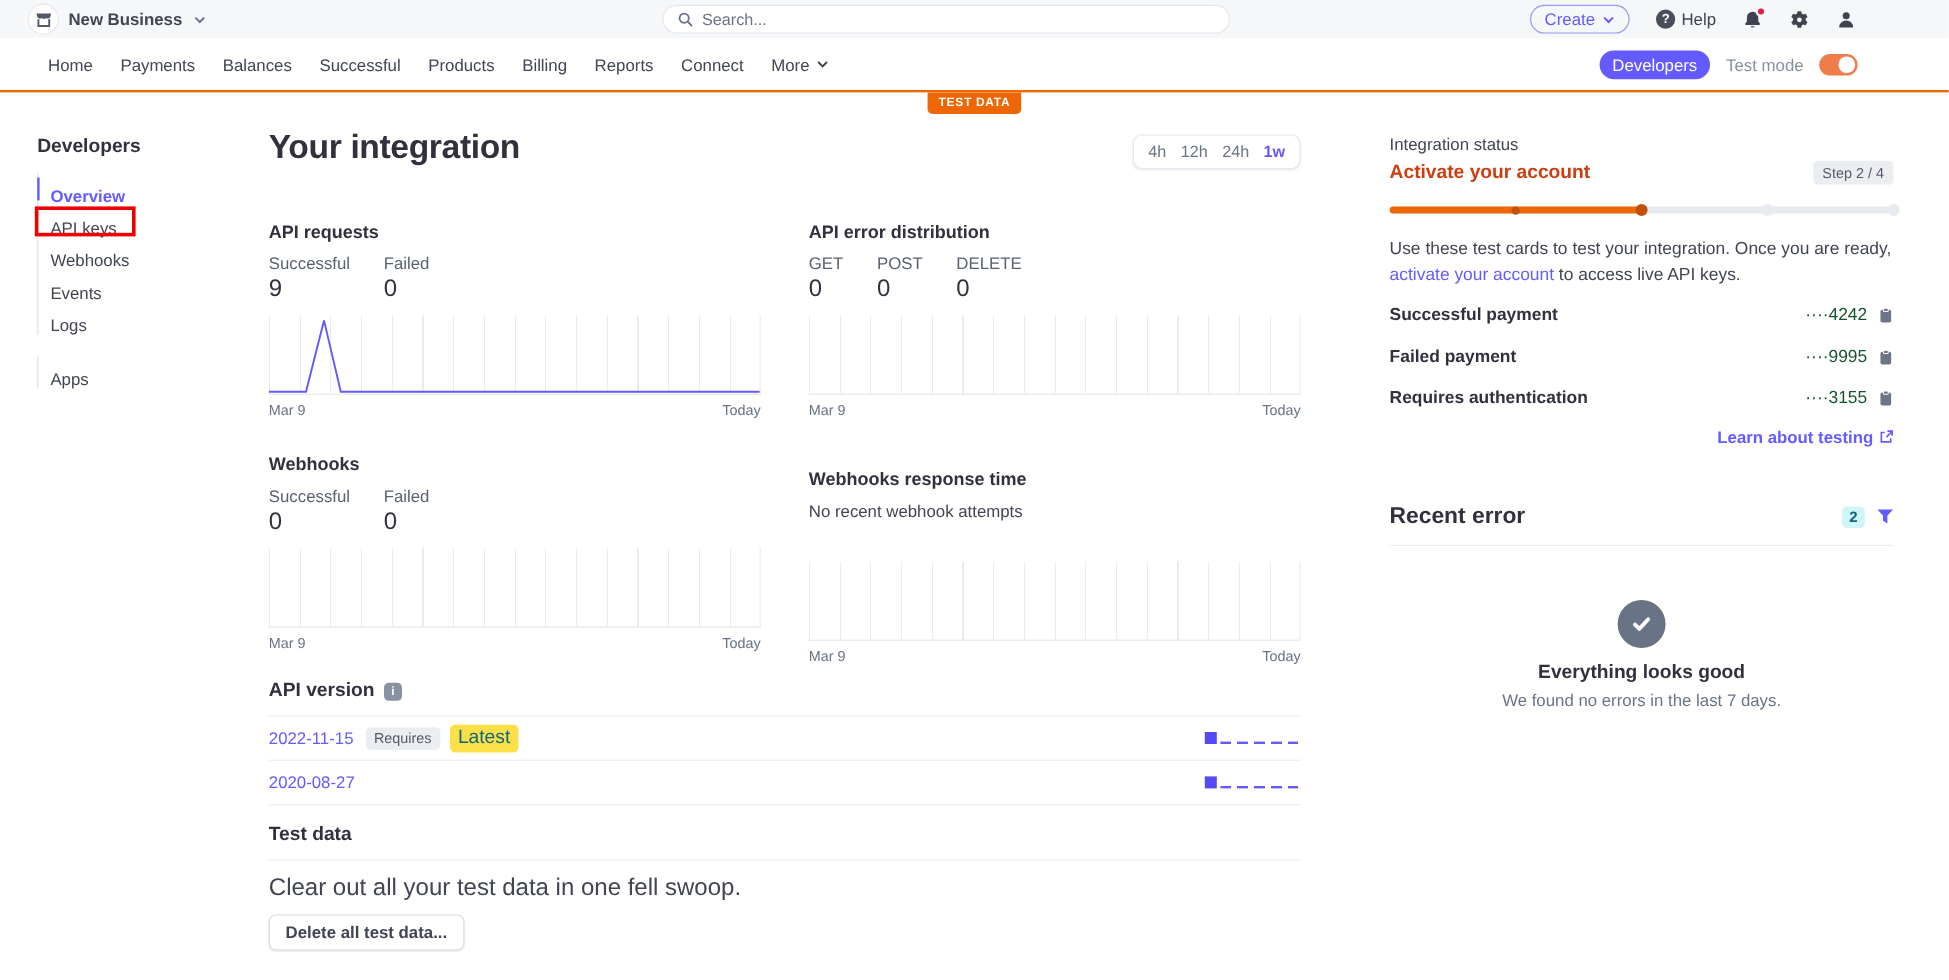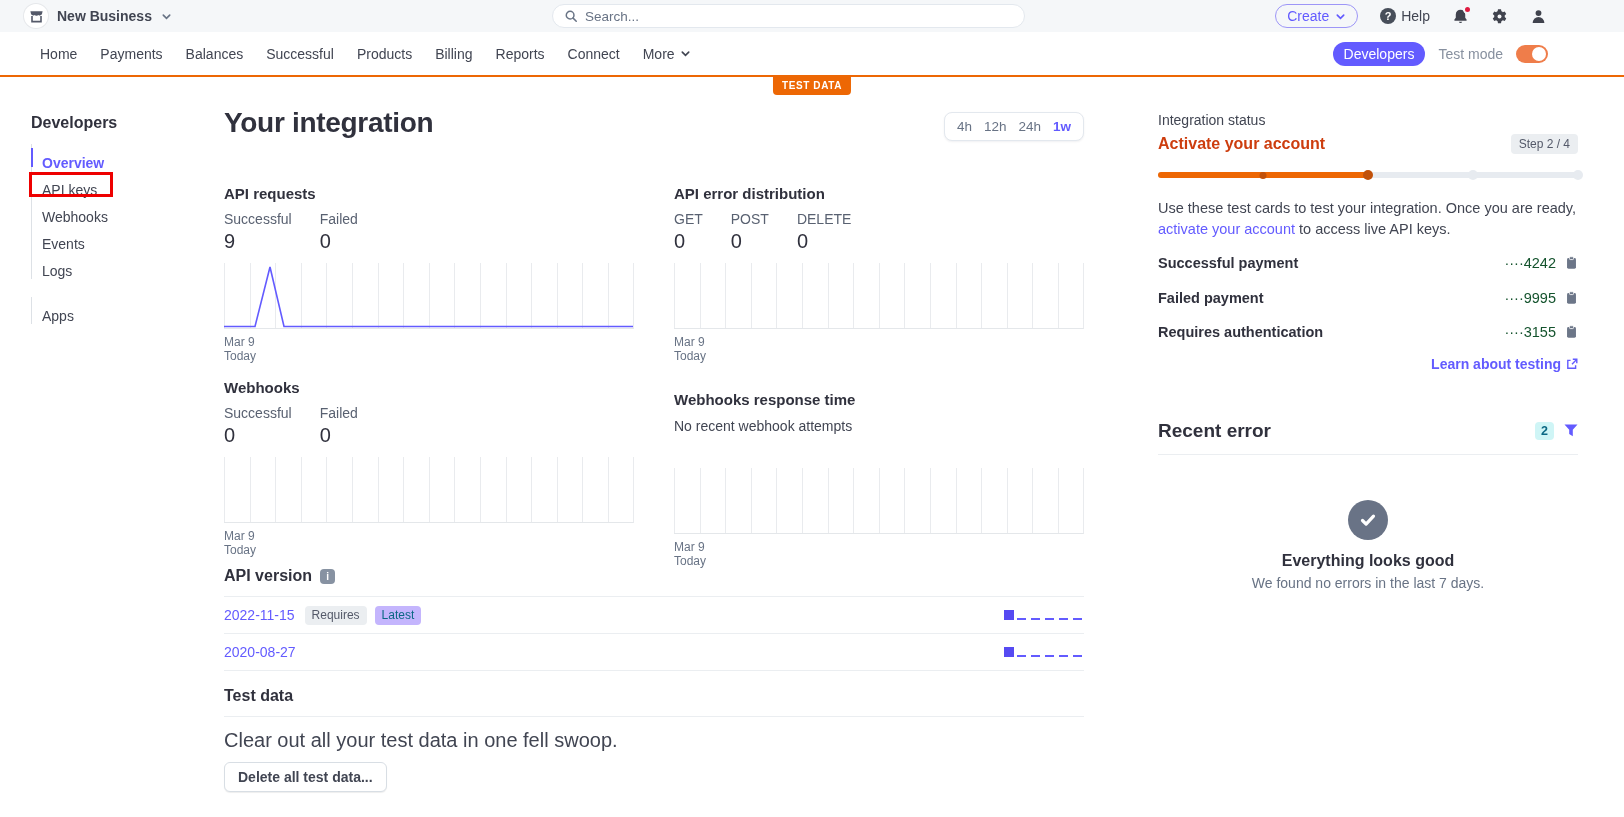--- a/index.html
+++ b/index.html
@@ -62,32 +62,32 @@
 
   .chart-card { position:absolute; width:410px; }
   .card-title { font-size:15px; font-weight:700; line-height:20px; color:#30313d; }
   .stats { display:flex; gap:28px; margin-top:7px; }
   .stat-label { font-size:14px; line-height:16px; color:#596171; }
   .stat-value { font-size:20px; line-height:24px; margin-top:2px; color:#30313d; }
   .chart { margin-top:10px; height:66px; position:relative;
     background:repeating-linear-gradient(to right, #e9ebee 0 1px, transparent 1px 25.6px);
     border-right:1px solid #e9ebee; border-bottom:1px solid #e4e7ea; }
   .chart svg { position:absolute; left:0; top:0; }
-  .axis { display:flex; justify-content:space-between; margin-top:6px; font-size:12px; color:#687385;flex-direction:column; }
+  .axis { display:flex; justify-content:space-between; margin-top:6px; font-size:12px; color:#687385; }
   .empty-note { margin-top:8px; font-size:14px; color:#414552; }
 
   .api-version { position:absolute; left:0; top:460px; width:860px; }
   .section-head { display:flex; align-items:center; gap:8px; }
   .section-title { font-size:16px; font-weight:700; line-height:20px; color:#30313d; }
   .info-icon { width:15px; height:15px; border-radius:4px; background:#8792a2; color:#fff; font-size:10px; font-weight:700; display:flex; align-items:center; justify-content:center; cursor:pointer; }
   .hr { height:1px; background:#ebeef1; margin-top:10px; }
   .version-row { height:37px; display:flex; align-items:center; border-bottom:1px solid #ebeef1; }
   .version-link { font-size:14px; font-weight:500; color:#635bff; cursor:pointer; }
   .badge-default { margin-left:10px; background:#ebeef1; color:#545969; font-size:12px; font-weight:500; padding:2.5px 7px; border-radius:4px; }
-  .badge-latest { margin-left:8px; background:#c4b5fd; color:#0b6884; font-size:12px; font-weight:500; padding:2.5px 7px; border-radius:4px; }
+  .badge-latest { margin-left:8px; background:#fde047; color:#0b6884; font-size:16px; font-weight:500; padding:2.5px 7px; border-radius:4px; }
   .spark { margin-left:auto; width:80px; display:flex; align-items:flex-end; }
   .spark-bar { width:10px; height:10px; background:#564af2; }
   .spark-dash { flex:1; height:2px; margin-left:3px;
     background:repeating-linear-gradient(to right, #635bff 0 9px, transparent 9px 14px); }
 
   .test-data { position:absolute; left:0; top:580px; width:860px; }
   .td-desc { margin-top:12px; font-size:20px; color:#414552; }
   .td-btn { margin-top:10px; background:#fff; border:1px solid #d8dee4; border-radius:6px; padding:6px 13px;
     font-size:14px; font-weight:600; color:#414552; box-shadow:0 1px 1px rgba(0,0,0,.07); cursor:pointer; font-family:inherit; }
 

